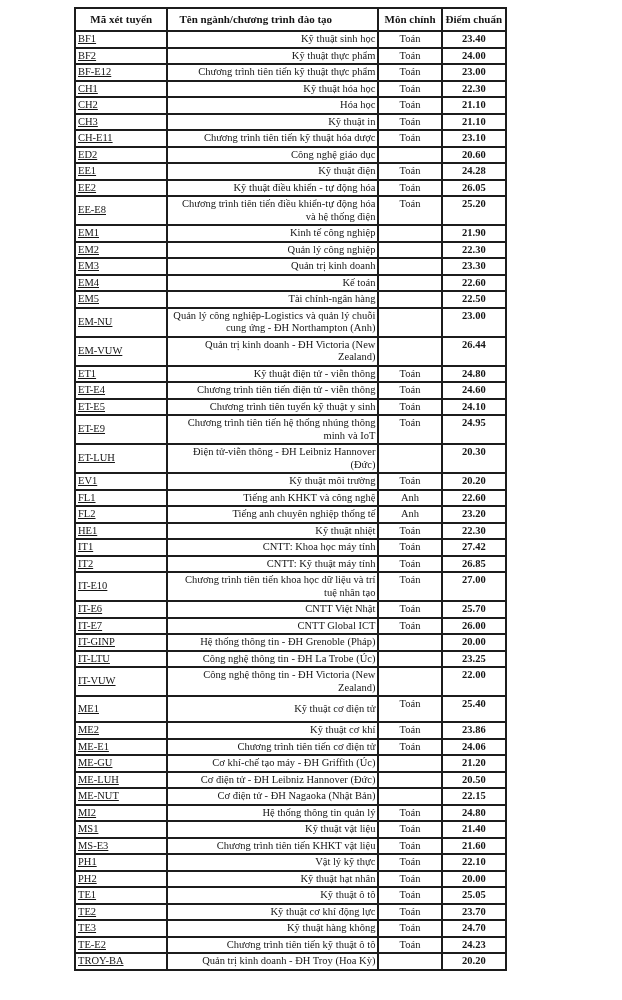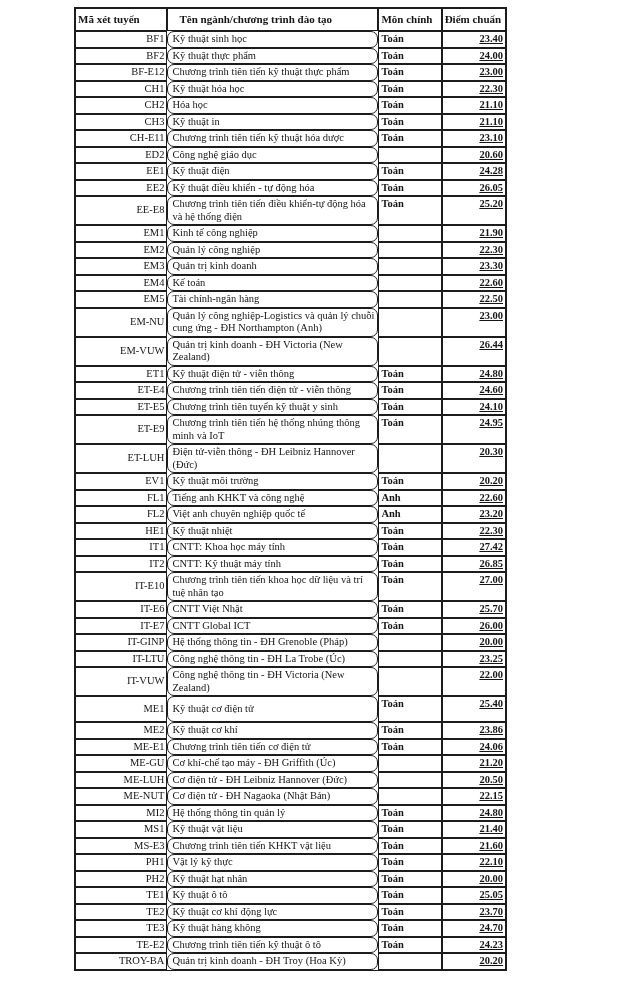--- a/index.html
+++ b/index.html
@@ -28,28 +28,28 @@
     line-height: 12.5px;
     padding: 1px 2px;
     overflow: hidden;
     word-wrap: break-word;
   }
   th {
     font-weight: bold;
     font-size: 11px;
     line-height: 13px;
     padding: 4px 2px;
-    text-align: left;
+    text-align: center;
     vertical-align: middle;
   }
   th.name { text-align: left; padding-left: 11px; }
-  td.code { text-align: right; vertical-align: middle; }
-  td.name { text-align: left; vertical-align: middle; padding-left: 4px; border-radius: 7px; }
-  td.subject { vertical-align: top; font-weight: bold; }
-  td.score { text-align: right; vertical-align: top; font-weight: bold; text-decoration: underline; }
+  td.code { text-align: left; vertical-align: middle; text-decoration: underline; }
+  td.name { text-align: right; vertical-align: middle; padding-left: 4px; }
+  td.subject { text-align: center; vertical-align: top; font-weight: normal; }
+  td.score { text-align: center; vertical-align: top; font-weight: bold; }
   tr.tall td { height: 22px; margin-top: 20px; }
 </style>
 </head>
 <body>
 
 <div class="page">
   <table class="scores">
     <colgroup>
       <col style="width:92px">
       <col style="width:210px">
@@ -210,21 +210,21 @@
           <td class="score">20.20</td>
         </tr>
         <tr>
           <td class="code">FL1</td>
           <td class="name">Tiếng anh KHKT và công nghệ</td>
           <td class="subject">Anh</td>
           <td class="score">22.60</td>
         </tr>
         <tr>
           <td class="code">FL2</td>
-          <td class="name">Việt anh chuyên nghiệp quốc tế</td>
+          <td class="name">Tiếng anh chuyên nghiệp thống tế</td>
           <td class="subject">Anh</td>
           <td class="score">23.20</td>
         </tr>
         <tr>
           <td class="code">HE1</td>
           <td class="name">Kỹ thuật nhiệt</td>
           <td class="subject">Toán</td>
           <td class="score">22.30</td>
         </tr>
         <tr>

